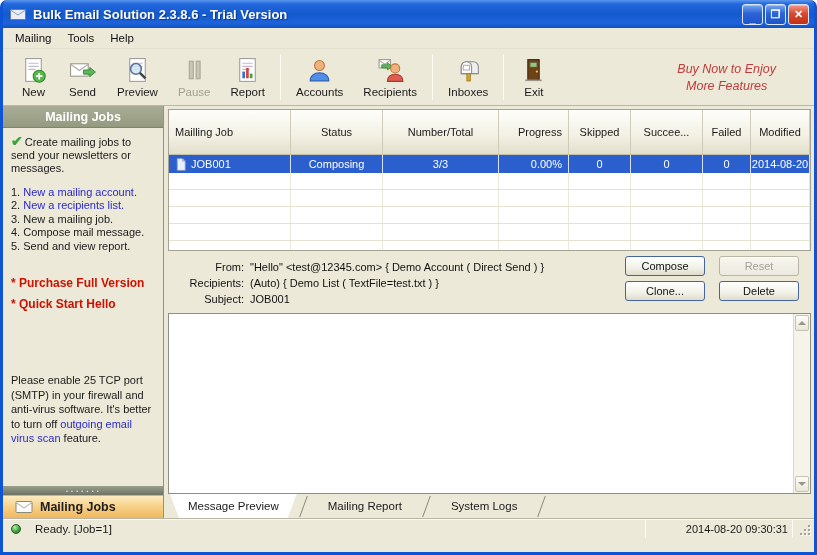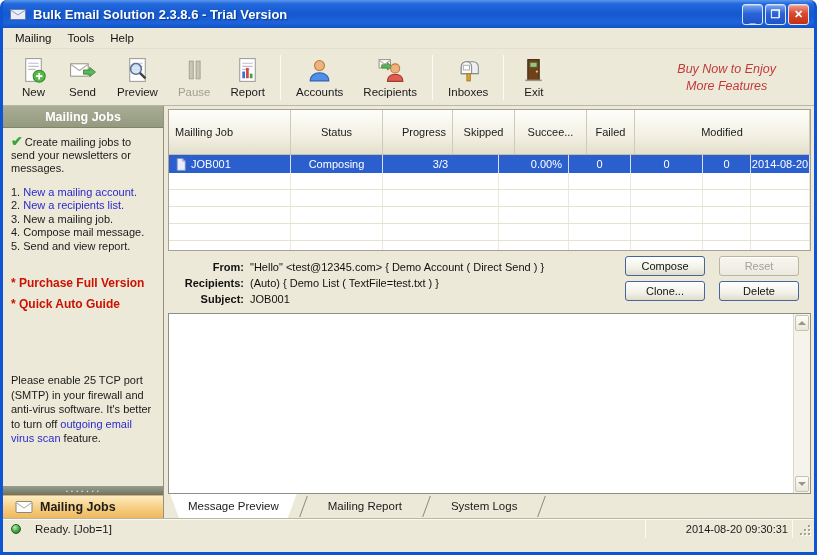--- a/index.html
+++ b/index.html
@@ -83,21 +83,21 @@
   .t-row.selected { background:#2B5FCE; color:#fff; }
   .t-row.selected .cell { border-right:1px solid #D9E0F2; }
   .t-row.empty { flex:0 0 17px; border-bottom:1px solid #E6E2D1; }
   .cell { display:flex; align-items:center; padding:0 6px; font-size:11px;
     border-right:1px solid #EDE9DA; white-space:nowrap; overflow:hidden; }
   .cell .doc-icon { margin-right:4px; display:flex; }
   .al-c { justify-content:center; } .al-r { justify-content:flex-end; }
 
   .details { flex:0 0 62px; position:relative; padding:8px 0 0 12px; }
   .d-row { display:flex; font-size:11px; line-height:16px; }
-  .d-label { width:64px; text-align:right; font-weight:bold; margin-right:6px; color:#111; }
+  .d-label { width:64px; text-align:right; font-weight:normal; margin-right:6px; color:#111; }
   .d-value { color:#111; white-space:nowrap; }
   .d-buttons { position:absolute; top:5px; right:12px; display:grid;
     grid-template-columns:80px 80px; grid-auto-rows:20px; gap:5px 14px; }
   .xp-btn { border:1px solid #45659C; border-radius:3px; font-size:11px; color:#111;
     background:linear-gradient(180deg,#FFFFFF,#F2F1E8 60%,#DFDCCB);
     box-shadow: inset 0 1px 0 #fff; font-family:"Liberation Sans", sans-serif; }
   .xp-btn.disabled { color:#A3A198; border-color:#B8B5A4;
     background:linear-gradient(180deg,#F7F6F0,#ECEADF); }
 
   .preview { flex:1; min-height:0; border:1px solid #8E8F84; background:#fff;
@@ -277,21 +277,21 @@
         <div class="sb-intro"><span class="check-icon">✔</span><span>Create mailing jobs to send your newsletters or messages.</span></div>
         <div class="sb-steps" id="sb-steps">
             <div class="sb-step"><span class="num">1. </span><span class="lbl link">New a mailing account.</span></div>
             <div class="sb-step"><span class="num">2. </span><span class="lbl link">New a recipients list.</span></div>
             <div class="sb-step"><span class="num">3. </span><span class="lbl">New a mailing job.</span></div>
             <div class="sb-step"><span class="num">4. </span><span class="lbl">Compose mail message.</span></div>
             <div class="sb-step"><span class="num">5. </span><span class="lbl">Send and view report.</span></div>
           </div>
         <div class="sb-promos" id="sb-promos">
             <div class="sb-promo">* Purchase Full Version</div>
-            <div class="sb-promo">* Quick Auto Guide</div>
+            <div class="sb-promo">* Quick Start Hello</div>
           </div>
         <div class="sb-note"><span>Please enable 25 TCP port (SMTP) in your firewall and anti-virus software. It's better to turn off </span><span class="link">outgoing email virus scan</span><span> feature.</span></div>
         <div class="sb-spacer"></div>
       </div>
       <div class="sb-splitter"></div>
       <div class="sb-bottom">
         <span style="display:flex;">
           <svg viewBox="0 0 18 14">
               <rect x="1" y="1.5" width="16" height="11" rx="1" fill="#FDFDFB" stroke="#8A8A7A"></rect>
               <path d="M1 2.5l8 5.5 8-5.5" fill="none" stroke="#ABA898"></path>
@@ -299,20 +299,21 @@
         </span>
         <span>Mailing Jobs</span>
       </div>
     </div>
 
     <div class="main">
       <div class="jobs-table" id="jobs-table">
           <div class="t-head">
             <div class="hcell " style="width: 122px;">Mailling Job</div>
             <div class="hcell al-c" style="width: 92px;">Status</div>
+            <div class="hcell al-c" style="width: 116px;">Number/Total</div>
             <div class="hcell al-r" style="width: 70px;">Progress</div>
             <div class="hcell al-c" style="width: 62px;">Skipped</div>
             <div class="hcell al-c" style="width: 72px;">Succee...</div>
             <div class="hcell al-c" style="width: 48px;">Failed</div>
             <div class="hcell al-c" style="flex: 1 1 0%;">Modified</div>
           </div>
           <div class="t-row selected">
             <div class="cell " style="width: 122px;">
               <span class="doc-icon">
                 <svg width="12" height="14" viewBox="0 0 14 16">

